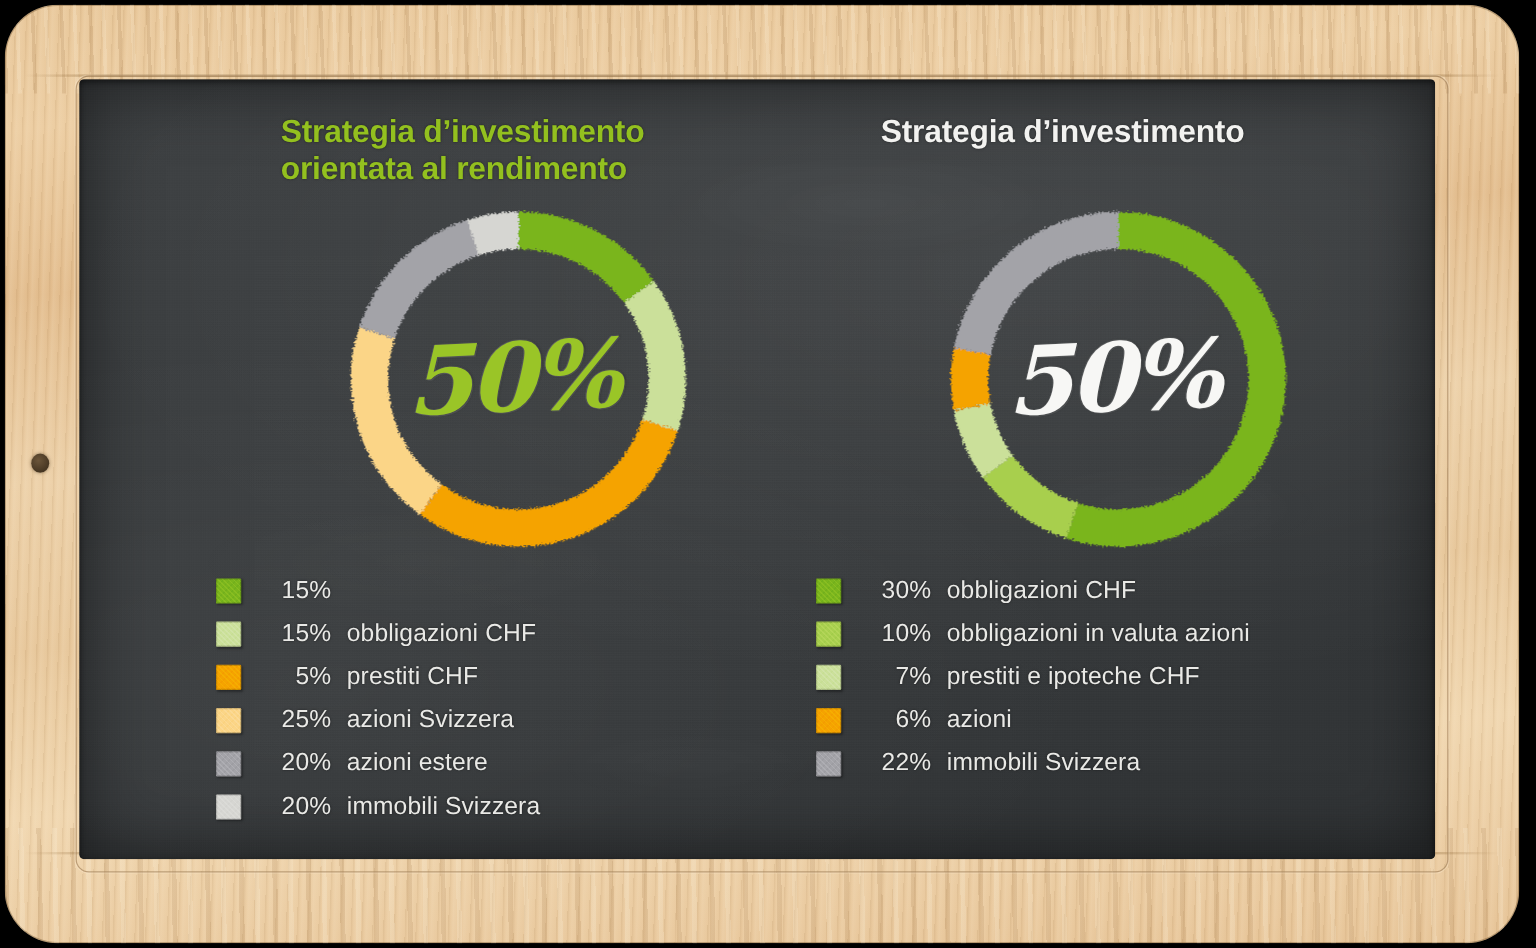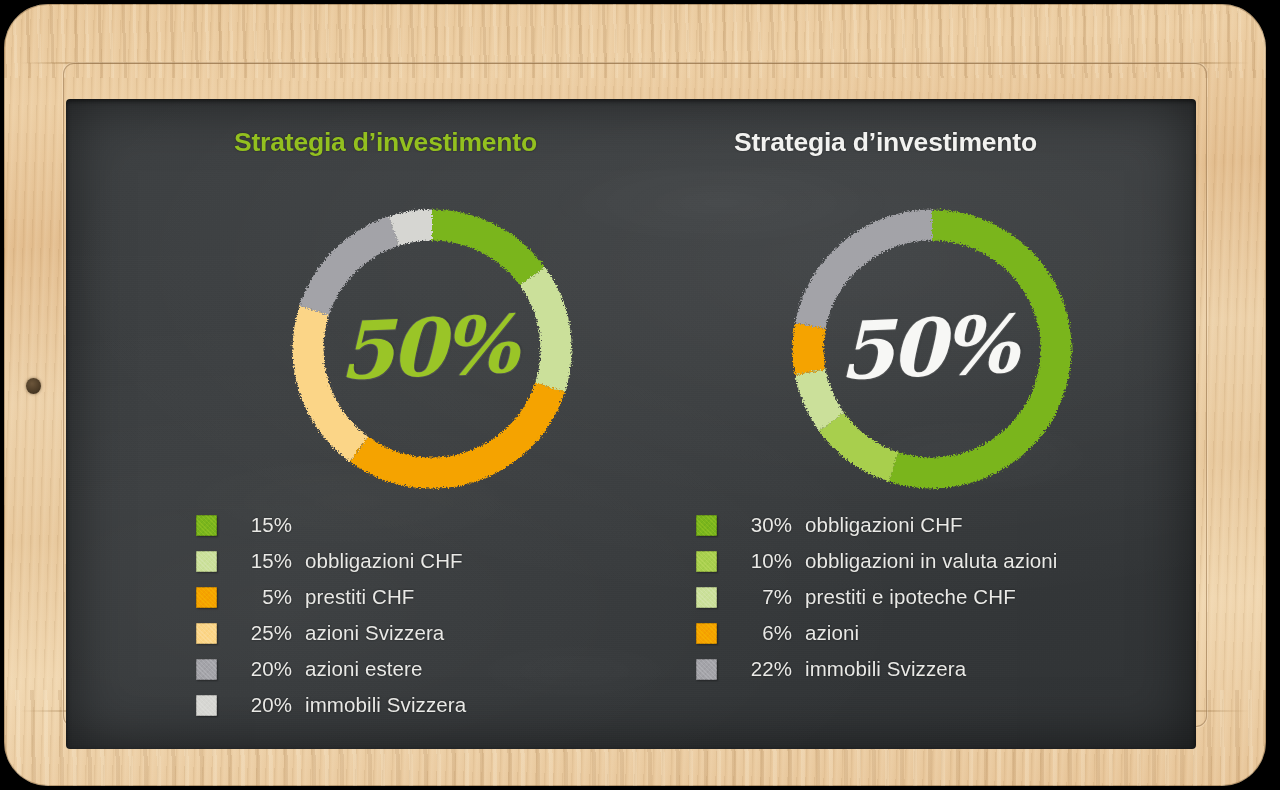--- a/index.html
+++ b/index.html
@@ -63,21 +63,20 @@
   #board{
     position:absolute;left:66px;top:66px;width:1130px;height:650px;
     border-radius:4px;
     background:
       radial-gradient(120% 90% at 70% 25%, rgba(255,255,255,.055), rgba(255,255,255,0) 60%),
       radial-gradient(90% 70% at 18% 78%, rgba(255,255,255,.035), rgba(255,255,255,0) 65%),
       linear-gradient(160deg,#3e4143 0%, #3a3d3f 40%, #343739 72%, #303335 100%);
     box-shadow:inset 0 0 60px rgba(0,0,0,.55),
                inset 0 2px 5px rgba(0,0,0,.6);
     overflow:hidden;
-    margin-top:33px;
   }
   
   #board .dust{
     position:absolute;inset:0;pointer-events:none;opacity:.5;
     background-image:
       radial-gradient(ellipse 260px 70px at 58% 16%, rgba(255,255,255,.06), transparent 70%),
       radial-gradient(ellipse 200px 60px at 80% 55%, rgba(255,255,255,.05), transparent 70%),
       radial-gradient(ellipse 300px 80px at 25% 62%, rgba(255,255,255,.035), transparent 70%),
       radial-gradient(ellipse 180px 50px at 45% 88%, rgba(255,255,255,.03), transparent 70%);
   }
@@ -116,21 +115,21 @@
     font-size:79px;font-style:italic;font-weight:bold;
     letter-spacing:-3px;
     transform:translate(2px,-2px) rotate(-2.5deg) skewX(-5deg);
     text-shadow:1px 1px 0 rgba(255,255,255,.10), -1px 0 0 rgba(255,255,255,.10),
                 0 -1px 0 rgba(255,255,255,.08), 1px 0 2px rgba(0,0,0,.25);
   }
   #donut-left-label span{color:#9ac527;}
   #donut-right-label span{color:#f7f7f5;}
 
   
-  .legend{position:absolute;top:408px;left:24px;width:515px;}
+  .legend{position:absolute;top:408px;left:8px;width:515px;}
   .legend-row{display:flex;align-items:center;height:36px;}
   .sw{
     width:21px;height:21px;flex:0 0 21px;margin-right:21px;
     border-radius:1px;
     box-shadow:0 0 0 1px rgba(0,0,0,.18) inset,
                1px 1px 2px rgba(0,0,0,.35);
     position:relative;
   }
   .sw::after{
     content:"";position:absolute;inset:0;border-radius:1px;opacity:.28;
@@ -164,20 +163,21 @@
   </div>
 
   <div id="board">
     <div class="dust"></div>
     <div class="noise"></div>
 
     <div class="panel" id="panel-left">
 
       <div class="panel-title">
         <span class="l1">Strategia d’investimento</span>
+        <span class="l2">orientata al rendimento</span>
       </div>
 
       <div class="donut-wrap">
         <svg viewBox="0 0 300 300">
           <defs>
             <filter id="chalkA" x="-25%" y="-25%" width="150%" height="150%">
               <feTurbulence type="fractalNoise" baseFrequency="0.62" numOctaves="4" seed="7" result="n"></feTurbulence>
               <feDisplacementMap in="SourceGraphic" in2="n" scale="5.5" xChannelSelector="R" yChannelSelector="G"></feDisplacementMap>
             </filter>
           </defs>

